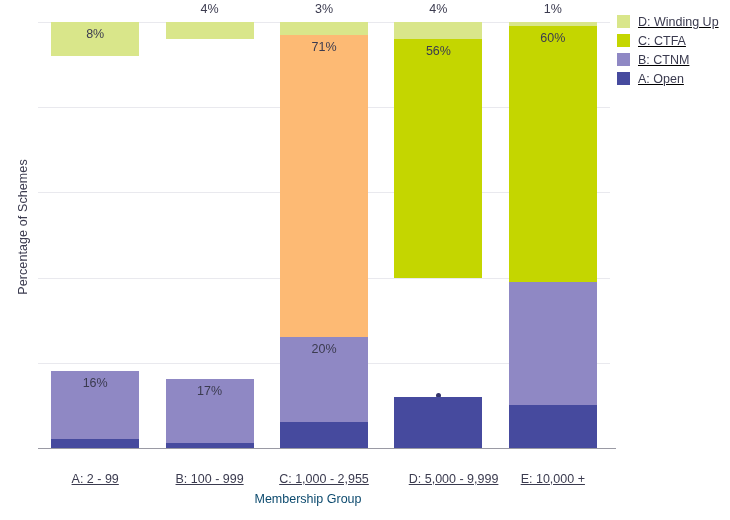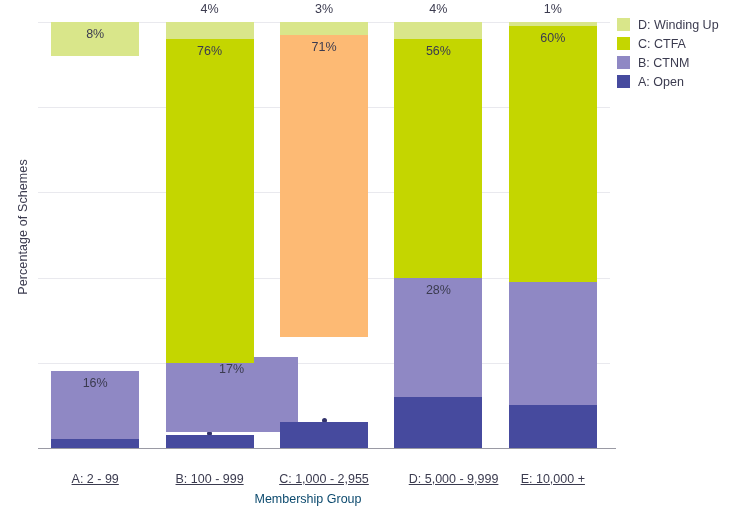--- a/index.html
+++ b/index.html
@@ -109,22 +109,23 @@
     color:#0c4a6e;
   }
 
   
   .legend{
     position:absolute;
     left:617px; top:15px;
     width:113px;
   }
   .legend-item{
-    display:flex;align-items:center;
+    display:flex;
     height:19px;
+    text-decoration:underline;
   }
   .legend-swatch{
     width:13px;height:13px;
     margin-right:8px;
     flex:0 0 auto;
   }
   .legend-label{
     font-size:12.5px;
     color:#3b3b4f;
     white-space:nowrap;
@@ -155,46 +156,43 @@
             <div class="seg-label lbl-inside">16%</div>
           </div>
           <div class="seg" style="background: rgb(217, 230, 138); height: 34.08px; bottom: 391.92px;">
             <div class="seg-label lbl-inside">8%</div>
           </div>
         </div>
         <div class="bar" style="left: 127.6px; height: 426px;">
           <div class="lbl-open" style="bottom: 19.78px;">3%</div>
           <div class="dot" style="bottom: 11.78px;"></div>
           <div class="seg" style="background: rgb(70, 74, 158); height: 12.78px; bottom: 0px;"></div>
-          <div class="seg" style="background: rgb(143, 136, 196); height: 75px; bottom: 16px; padding-left: 44px;">
+          <div class="seg" style="background: rgb(143, 136, 196); height: 64px; bottom: 5px;">
             <div class="seg-label lbl-inside">17%</div>
-          </div>
-          <div class="seg" style="background: rgb(196, 214, 0); height: 323.76px; bottom: 85.2px;">
-            <div class="seg-label lbl-inside">76%</div>
           </div>
           <div class="lbl-above" style="bottom: 432px;">4%</div>
           <div class="seg" style="background: rgb(217, 230, 138); height: 17.04px; bottom: 408.96px;"></div>
         </div>
         <div class="bar" style="left: 242px; height: 426px;">
           <div class="lbl-open" style="bottom: 32.56px;">6%</div>
           <div class="dot" style="bottom: 24.56px;"></div>
           <div class="seg" style="background: rgb(70, 74, 158); height: 25.56px; bottom: 0px;"></div>
+          <div class="seg" style="background: rgb(143, 136, 196); height: 85.2px; bottom: 25.56px;">
+            <div class="seg-label lbl-inside">20%</div>
+          </div>
           <div class="seg" style="background: #fdba74; height: 302.46px; bottom: 110.76px;">
             <div class="seg-label lbl-inside">71%</div>
           </div>
           <div class="lbl-above" style="bottom: 432px;">3%</div>
           <div class="seg" style="background: rgb(217, 230, 138); height: 12.78px; bottom: 413.22px;"></div>
         </div>
         <div class="bar" style="left: 356.4px; height: 426px;">
           <div class="lbl-open" style="bottom: 58.12px;">12%</div>
           <div class="dot" style="bottom: 50.12px;"></div>
           <div class="seg" style="background: rgb(70, 74, 158); height: 51.12px; bottom: 0px;"></div>
-          <div class="seg" style="background: rgb(143, 136, 196); height: 119.28px; bottom: 51.12px;">
-            <div class="seg-label lbl-inside">28%</div>
-          </div>
           <div class="seg" style="background: rgb(196, 214, 0); height: 238.56px; bottom: 170.4px;">
             <div class="seg-label lbl-inside">56%</div>
           </div>
           <div class="lbl-above" style="bottom: 432px;">4%</div>
           <div class="seg" style="background: rgb(217, 230, 138); height: 17.04px; bottom: 408.96px;"></div>
         </div>
         <div class="bar" style="left: 470.8px; height: 426px;">
           <div class="lbl-open" style="bottom: 49.6px;">10%</div>
           <div class="dot" style="bottom: 41.6px;"></div>
           <div class="seg" style="background: rgb(70, 74, 158); height: 42.6px; bottom: 0px;"></div>

